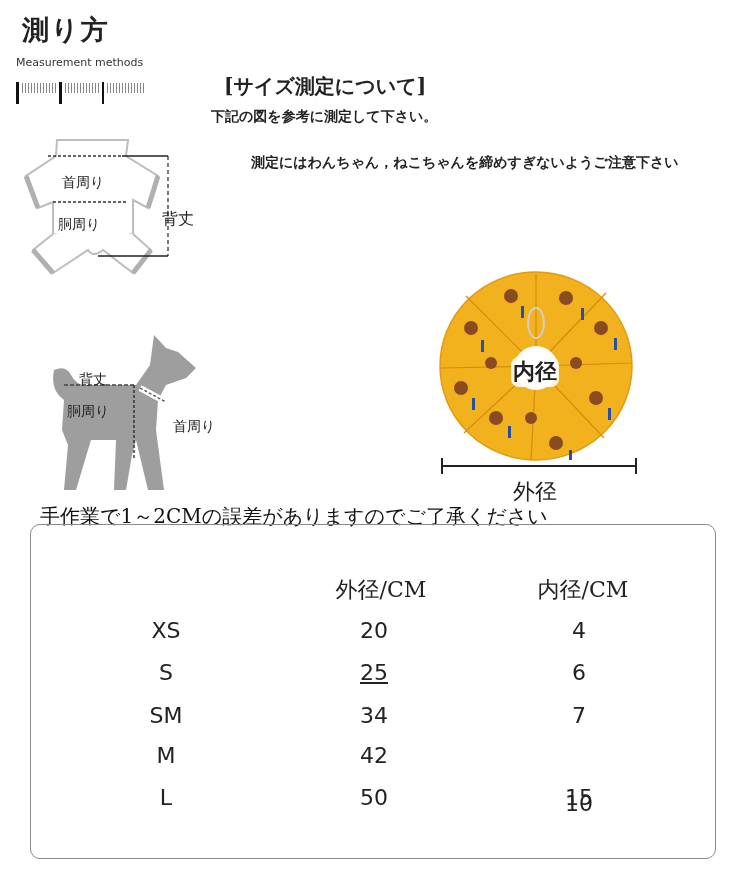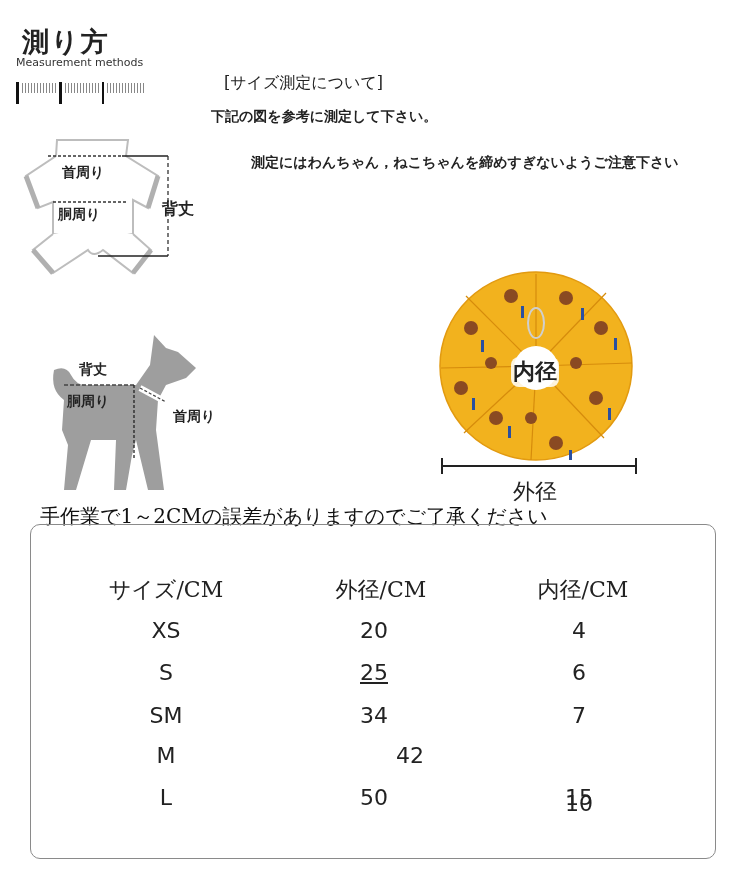--- a/index.html
+++ b/index.html
@@ -1,25 +1,25 @@
 <!DOCTYPE html>
 <html><head>
   <meta charset="utf-8">
   <style>
     html, body { margin: 0; padding: 0; background: #ffffff; }
     body { width: 750px; height: 889px; position: relative; overflow: hidden;
            font-family: "DejaVu Serif", serif; color: #1a1a1a; }
     .abs { position: absolute; }
-    .title { left: 22px; top: 24px; font-size: 27px; font-weight: bold; letter-spacing: 2px; color: #222; }
+    .title { left: 22px; top: 12px; font-size: 27px; font-weight: bold; letter-spacing: 2px; color: #222; }
     .subtitle { left: 16px; top: 56px; font-family: "DejaVu Sans", sans-serif; font-size: 11px; color: #333; }
     .ruler { left: 16px; top: 80px; width: 130px; height: 26px; }
-    .sec-title { left: 224px; top: 73px; font-size: 16px; font-weight: normal; color: #222; }
+    .sec-title { left: 224px; top: 73px; font-size: 20px; font-weight: bold; color: #222; }
     .line1 { left: 211px; top: 108px; font-size: 14px; font-weight: bold; color: #222; }
     .line2 { left: 211px; top: 154px; font-size: 14px; font-weight: bold; color: #222; white-space: nowrap; margin-left: 40px; }
-    .label-sm { font-size: 14px; font-weight: bold; color: #222; }
+    .label-sm { font-size: 14px; font-weight: normal; color: #222; margin-top: 10px; }
     .note { left: 40px; top: 503px; font-size: 20px; color: #111; white-space: nowrap; }
     .table-box { left: 30px; top: 524px; width: 686px; height: 335px; border: 1px solid #8a8a8a; border-radius: 10px; box-sizing: border-box; }
     .th { position: absolute; top: 50px; font-size: 22px; font-family: "DejaVu Serif", serif; color: #222; transform: translateX(-50%); white-space: nowrap; }
     .td { position: absolute; font-family: "DejaVu Sans", sans-serif; font-size: 22px; color: #222; transform: translateX(-50%); }
     .ring-label { font-size: 22px; font-weight: bold; color: #222; font-family: Liberation Mono, monospace; }
   </style>
 </head>
 <body>
 
 <div class="abs title">測り方</div>
@@ -145,36 +145,35 @@
 <svg class="abs" style="left:440px; top:456px;" width="200" height="20" viewBox="0 0 200 20">
   <line x1="2" y1="2" x2="2" y2="18" stroke="#222" stroke-width="2"></line>
   <line x1="2" y1="10" x2="196" y2="10" stroke="#222" stroke-width="2"></line>
   <line x1="196" y1="2" x2="196" y2="18" stroke="#222" stroke-width="2"></line>
 </svg>
 <div class="abs ring-label" style="left:513px; top:477px; font-weight:normal; font-family:'DejaVu Serif', serif;">外径</div>
 
 <div class="abs note">手作業で1～2CMの誤差がありますのでご了承ください</div>
 
 <div class="abs table-box">
-  <div class="th" style="left:135px;">サイズ/CM</div>
   <div class="th" style="left:350px;">外径/CM</div>
   <div class="th" style="left:552px;">内径/CM</div>
 
   <div class="td" style="left:135px; top:93px;">XS</div>
   <div class="td" style="left:343px; top:93px;">20</div>
   <div class="td" style="left:548px; top:93px;">4</div>
 
   <div class="td" style="left:135px; top:135px;">S</div>
   <div class="td" style="left:343px; top:135px;text-decoration:underline;">25</div>
   <div class="td" style="left:548px; top:135px;">6</div>
 
   <div class="td" style="left:135px; top:178px;">SM</div>
   <div class="td" style="left:343px; top:178px;">34</div>
   <div class="td" style="left:548px; top:178px;">7</div>
 
   <div class="td" style="left:135px; top:218px;">M</div>
-  <div class="td" style="left:343px; top:218px;margin-left:36px;">42</div>
+  <div class="td" style="left:343px; top:218px;">42</div>
   <div class="td" style="left:548px; top:218px;margin-top:48px;">10</div>
 
   <div class="td" style="left:135px; top:260px;">L</div>
   <div class="td" style="left:343px; top:260px;">50</div>
   <div class="td" style="left:548px; top:260px;">15</div>
 </div>
 
 </body></html>

